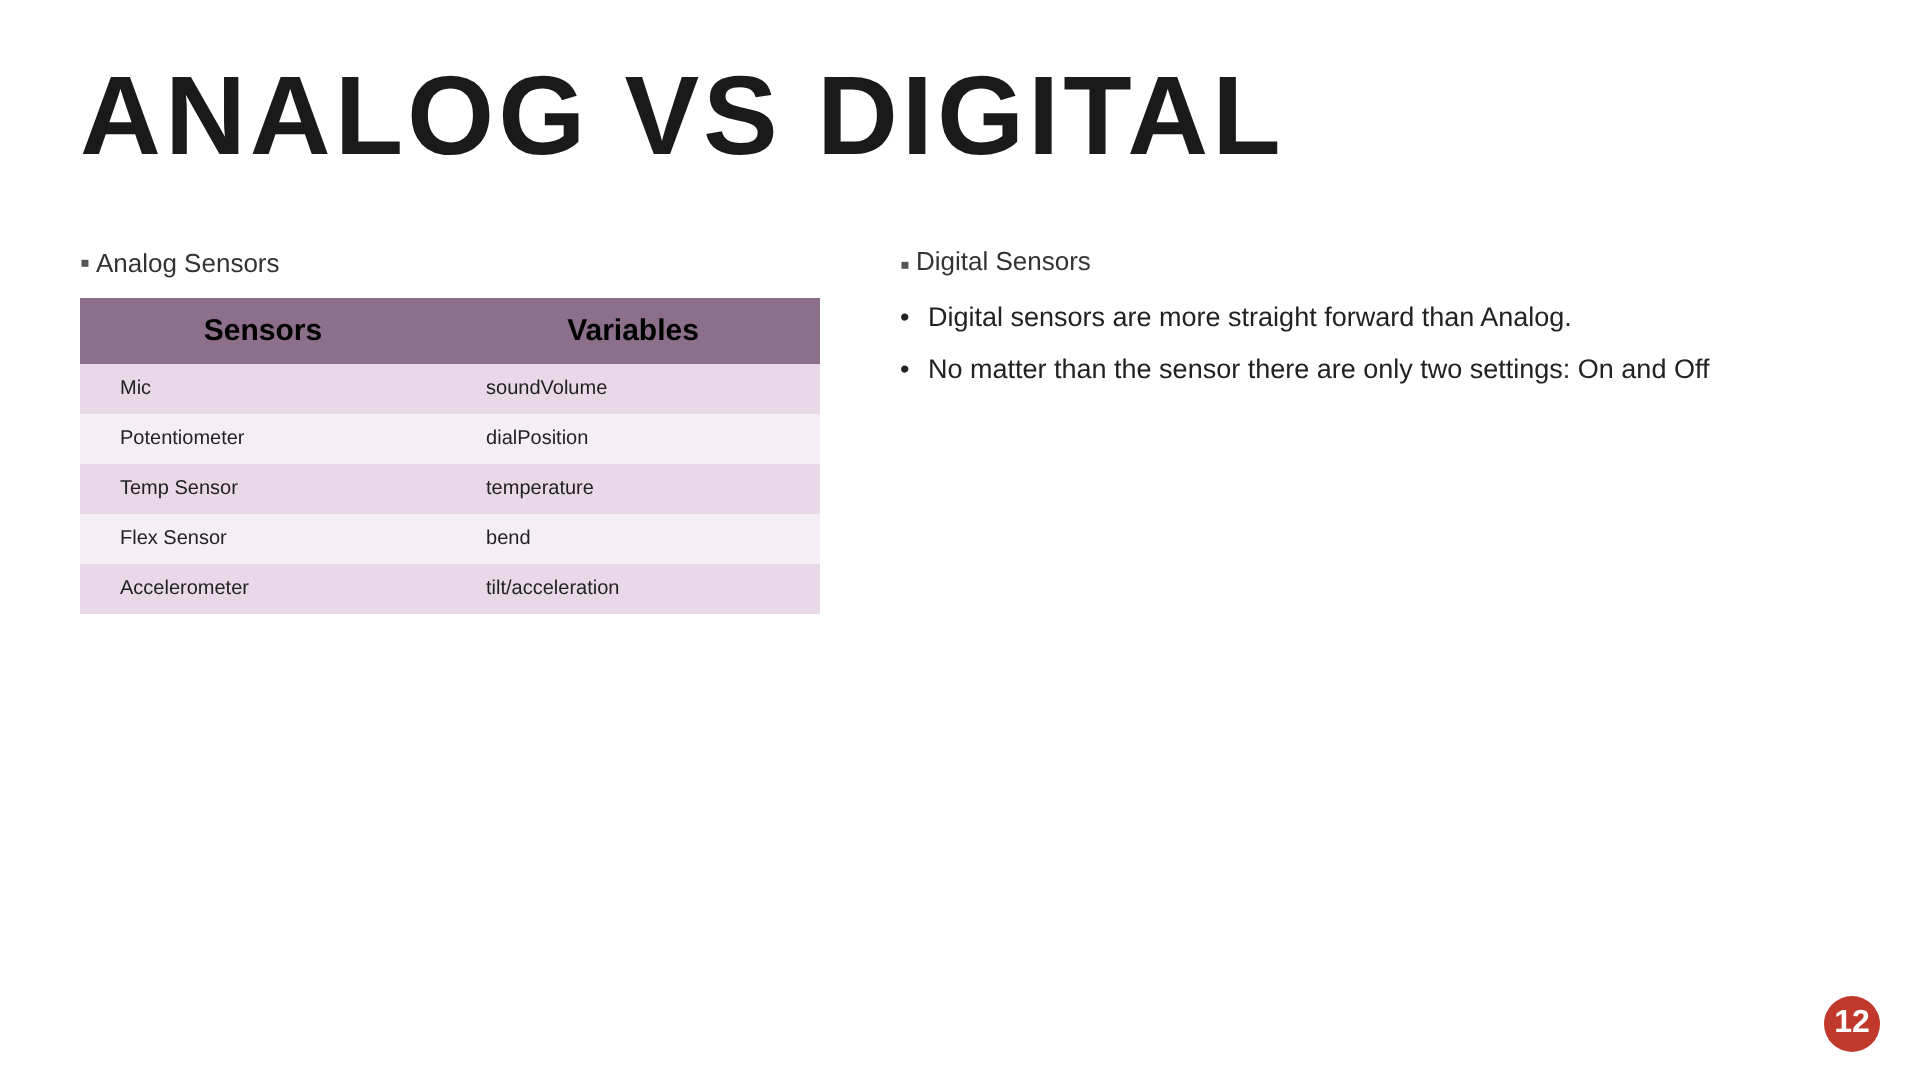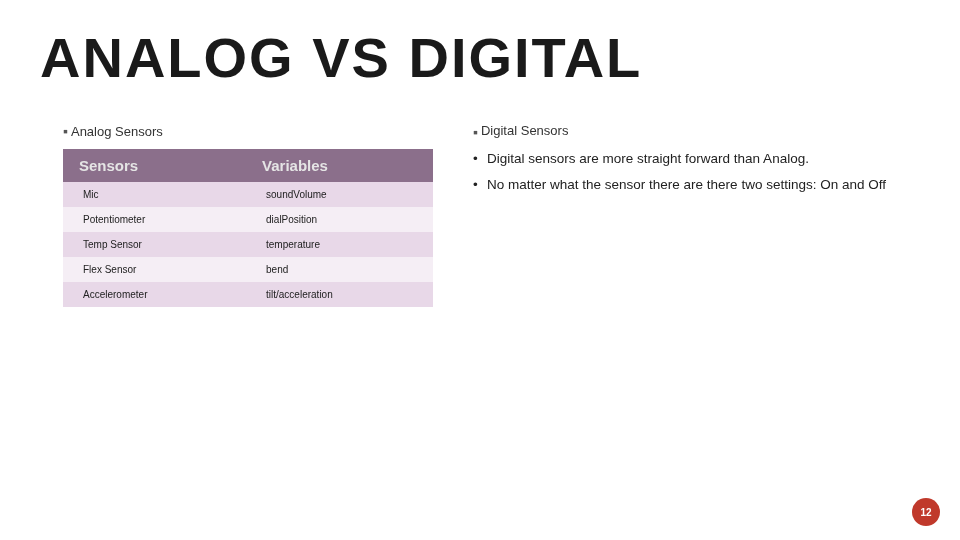--- a/index.html
+++ b/index.html
@@ -33,21 +33,20 @@
     .content-area {
       display: flex;
       flex-direction: row;
       gap: 40px;
       align-items: flex-start;
     }
 
     .left-column {
       flex: 0 0 auto;
       min-width: 320px;
-      margin-left: 23px;
     }
 
     .right-column {
       flex: 1;
       padding-top: 0;
     }
 
     .section-label {
       font-size: 13px;
       color: #333;
@@ -66,23 +65,23 @@
     table {
       border-collapse: collapse;
       width: 370px;
     }
 
     thead tr {
       background-color: #8b6f8b;
     }
 
     thead th {
-      color: #e5e5e5;
+      color: #000000;
       padding: 8px 16px;
-      text-align: left;
+      text-align: center;
       font-size: 15px;
       font-weight: bold;
     }
 
     tbody tr:nth-child(odd) {
       background-color: #e8d8e8;
     }
 
     tbody tr:nth-child(even) {
       background-color: #f5eef5;
@@ -149,21 +148,21 @@
       position: absolute;
       left: 0;
     }
 
     .page-number {
       position: absolute;
       bottom: 14px;
       right: 20px;
       background-color: #c0392b;
       color: white;
-      font-size: 10px;
+      font-size: 16px;
       font-weight: bold;
       width: 28px;
       height: 28px;
       border-radius: 50%;
       display: flex;
       align-items: center;
       justify-content: center;
     }
   </style>
 </head>
@@ -211,21 +210,21 @@
       <div class="digital-heading">
         <span class="digital-heading-square">▪</span>
         <span>Digital Sensors</span>
       </div>
       <div class="digital-content">
         <ul>
           <li>
             <span>Digital sensors are more straight forward than Analog.</span>
           </li>
           <li>
-            <span>No matter what the sensor there are there two settings: On and Off</span>
+            <span>No matter than the sensor there are only two settings: On and Off</span>
           </li>
         </ul>
       </div>
     </div>
   </div>
 
   <div class="page-number">12</div>
 </div>
 
 </body></html>

